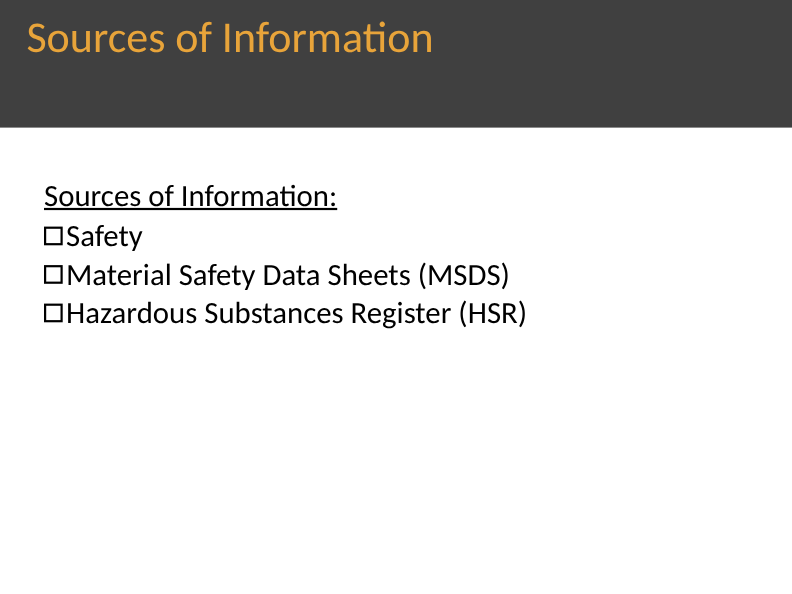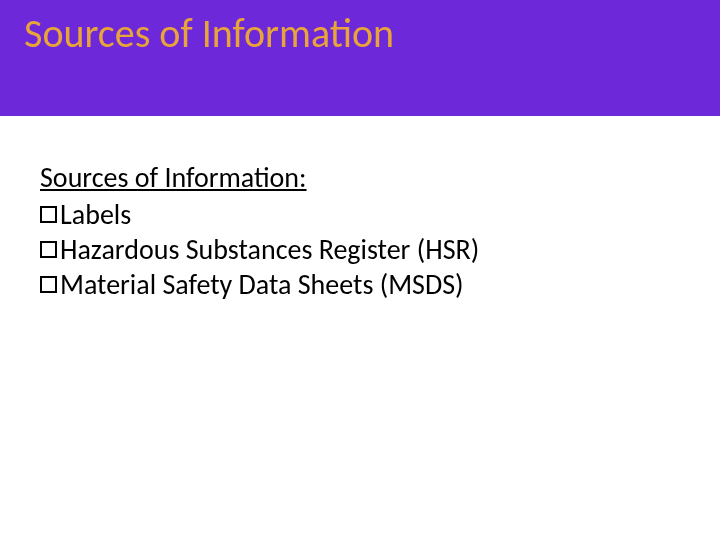--- a/index.html
+++ b/index.html
@@ -4,21 +4,21 @@
   <style>
     * { margin: 0; padding: 0; box-sizing: border-box; }
     body {
       width: 720px;
       height: 540px;
       background: #ffffff;
       font-family: Calibri, "Segoe UI", Arial, sans-serif;
       overflow: hidden;
     }
     .title-bar {
-      background: #6d28d9;
+      background: #404040;
       width: 100%;
       height: 116px;
       padding: 12px 20px 0 24px;
     }
     .title-text {
       color: #e8a43a;
       font-size: 40px;
       font-weight: 400;
       line-height: 1.1;
     }
@@ -58,24 +58,24 @@
 
 <div class="title-bar">
   <div class="title-text">Sources of Information</div>
 </div>
 
 <div class="content">
   <div class="subheading">Sources of Information:</div>
   <ul class="list">
     <li class="list-item">
       <span class="bullet-icon"></span>
-      <span>Labels</span>
+      <span>Safety</span>
+    </li>
+    <li class="list-item">
+      <span class="bullet-icon"></span>
+      <span>Material Safety Data Sheets (MSDS)</span>
     </li>
     <li class="list-item">
       <span class="bullet-icon"></span>
       <span>Hazardous Substances Register (HSR)</span>
     </li>
-    <li class="list-item">
-      <span class="bullet-icon"></span>
-      <span>Material Safety Data Sheets (MSDS)</span>
-    </li>
   </ul>
 </div>
 
 </body></html>

